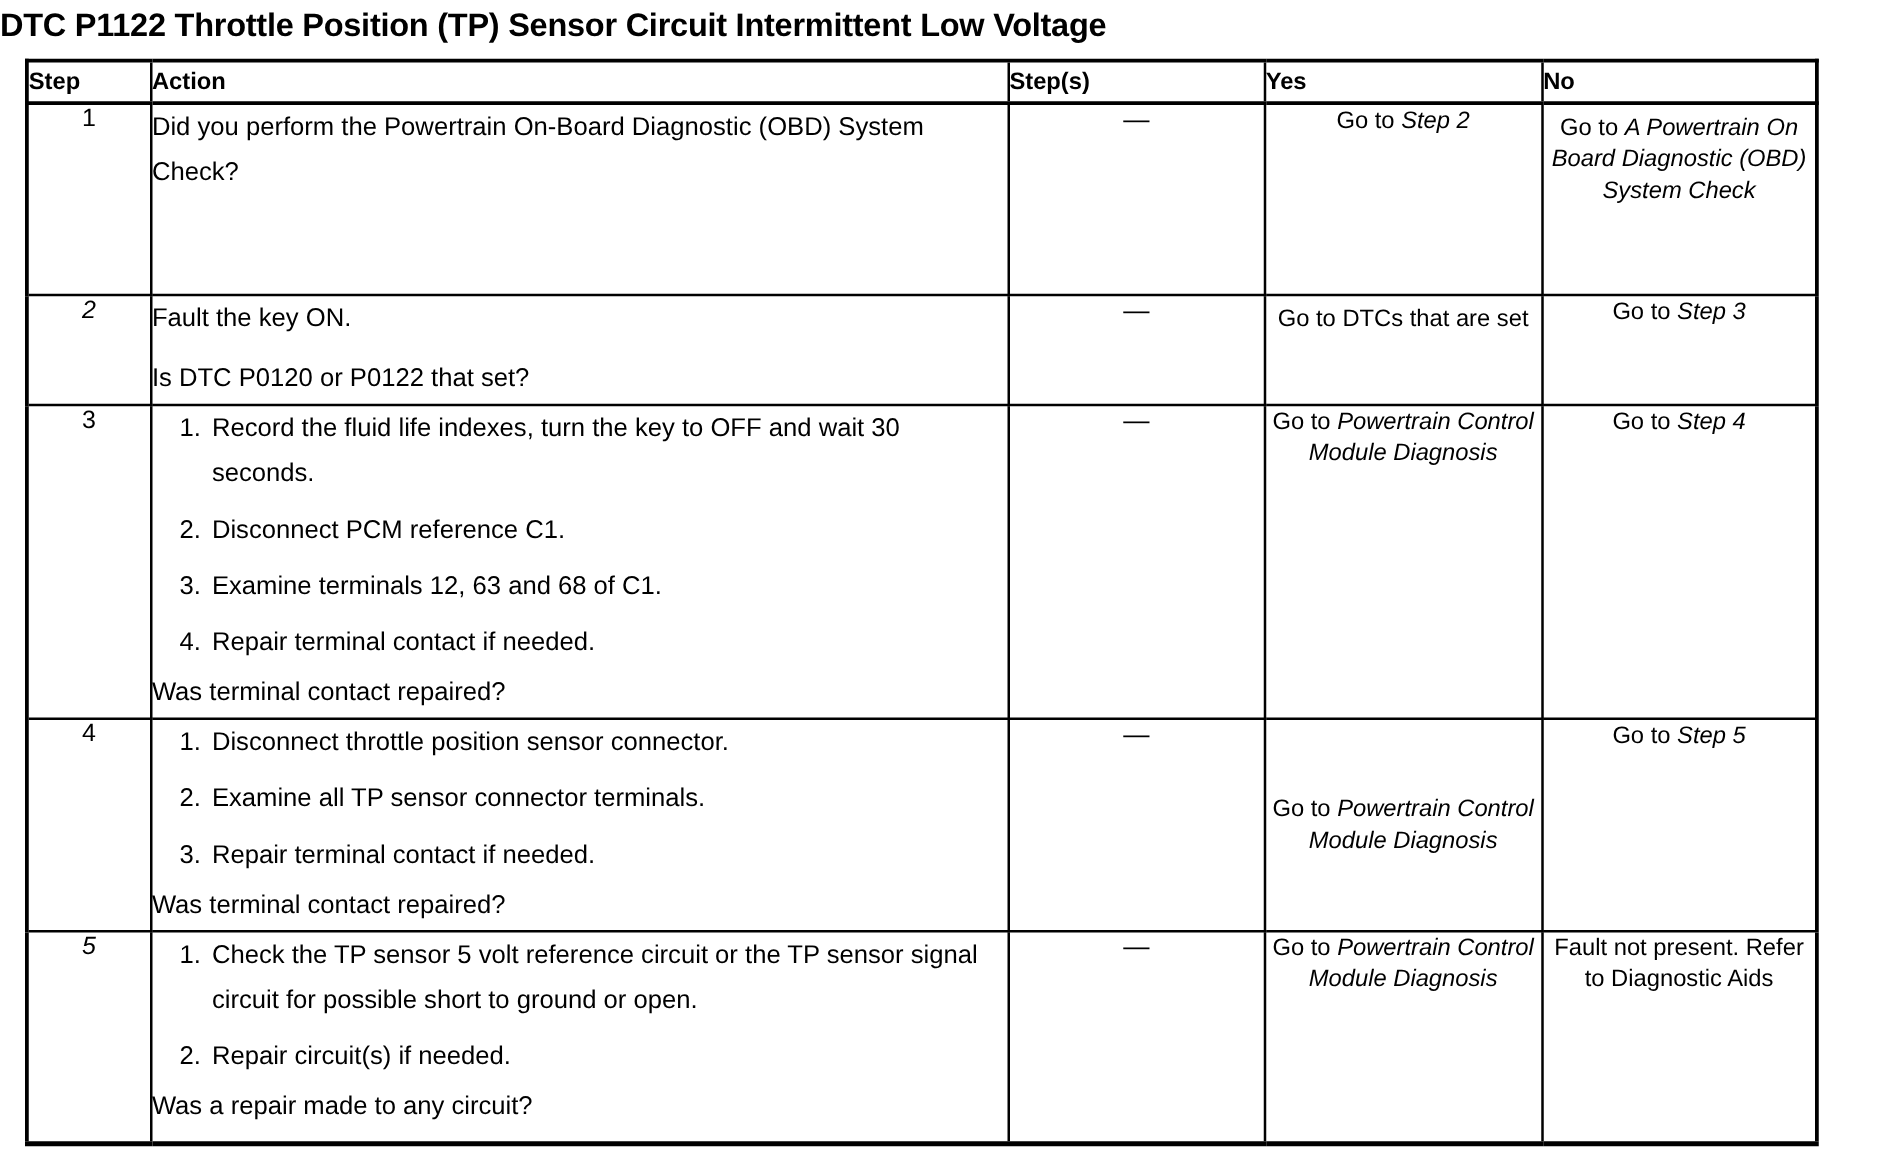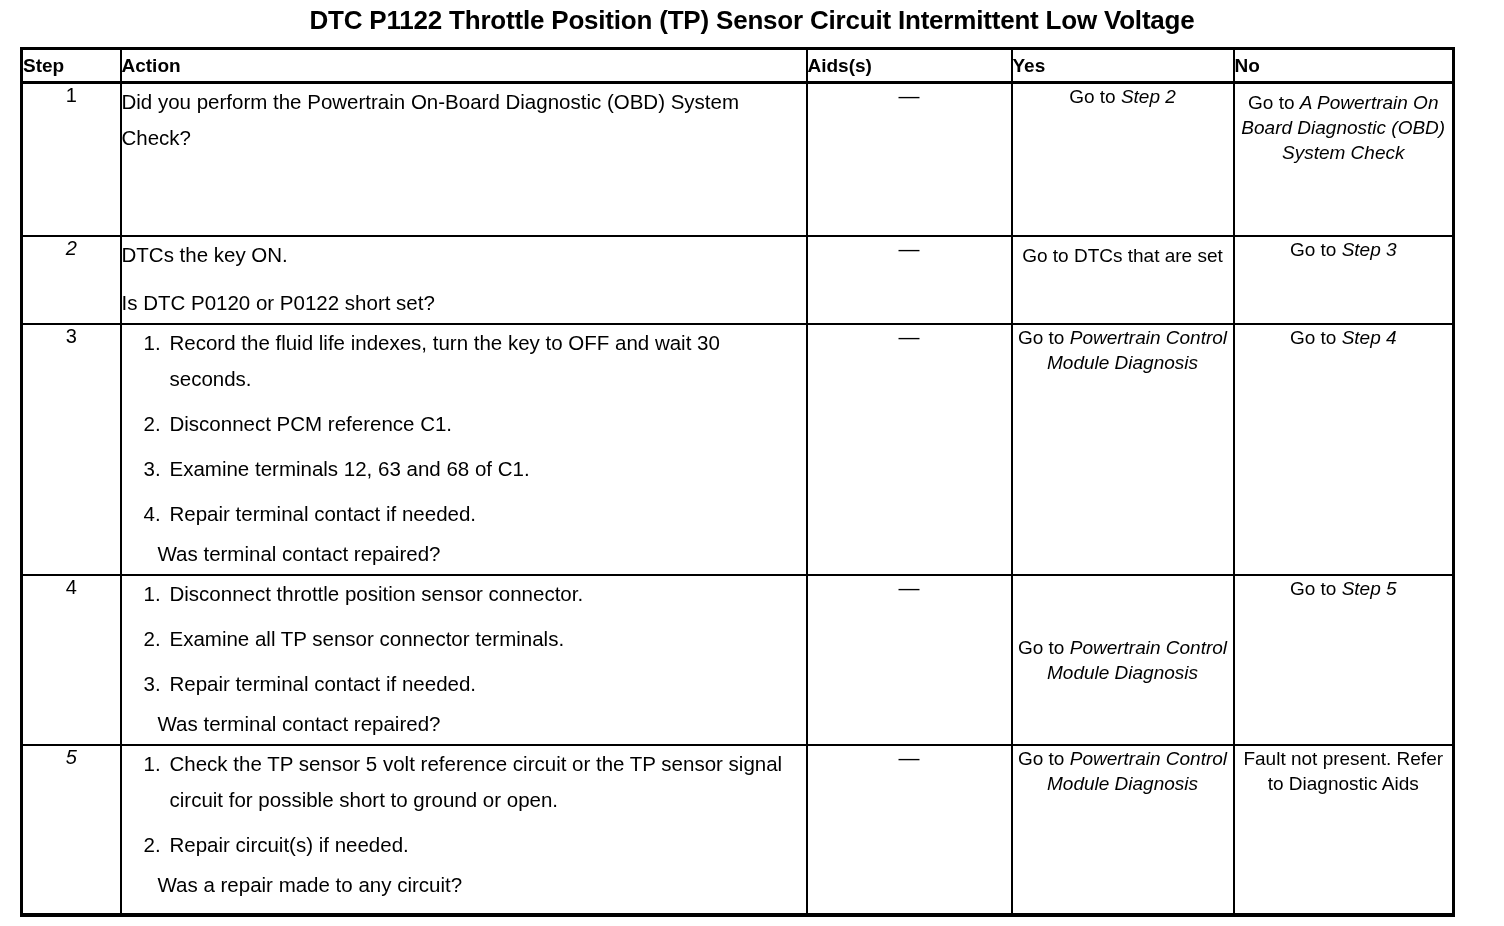--- a/index.html
+++ b/index.html
@@ -22,21 +22,21 @@
     height: 926px;
     overflow: hidden;
   }
 
   
   .doc-title {
     position: absolute;
     top: 4px;
     left: 0;
     width: 1504px;
-    text-align: center;
+    text-align: left;
     font-size: 26px;
     font-weight: bold;
     letter-spacing: -0.2px;
     line-height: 32px;
     white-space: nowrap;
   }
 
   
   .dtc-table {
     position: absolute;
@@ -139,21 +139,20 @@
   ol.act-list > li:last-child { margin-bottom: 4px; }
   ol.act-list > li .num {
     position: absolute;
     left: 22px;
     top: 0;
     width: 26px;
     text-align: left;
   }
   .act-tail {
     margin-top: 4px;
-    margin-left: 36px;
   }
 
   em.ref {
     font-style: italic;
   }
 
   .dash {
     display: inline-block;
     font-size: 21px;
     line-height: 1;
@@ -171,21 +170,21 @@
       <col class="col-step">
       <col class="col-action">
       <col class="col-value">
       <col class="col-yes">
       <col class="col-no">
     </colgroup>
     <thead>
       <tr>
         <th class="hdr">Step</th>
         <th class="hdr">Action</th>
-        <th class="hdr">Aids(s)</th>
+        <th class="hdr">Step(s)</th>
         <th class="hdr">Yes</th>
         <th class="hdr">No</th>
       </tr>
     </thead>
     <tbody>
 
       <tr style="height:153px;">
         <td class="cell-step upright">1</td>
         <td class="cell-action">
           <p class="act-line">Did you perform the Powertrain On-Board Diagnostic (OBD) System Check?</p>
@@ -197,22 +196,22 @@
           <span>Go to </span><em class="ref">Step 2</em>
         </td>
         <td class="cell-no v-top">
           <span>Go to </span><em class="ref">A Powertrain On Board Diagnostic (OBD) System Check</em>
         </td>
       </tr>
 
       <tr style="height:73px;">
         <td class="cell-step">2</td>
         <td class="cell-action">
-          <p class="act-line spaced">DTCs the key ON.</p>
-          <p class="act-line">Is DTC P0120 or P0122 short set?</p>
+          <p class="act-line spaced">Fault the key ON.</p>
+          <p class="act-line">Is DTC P0120 or P0122 that set?</p>
         </td>
         <td class="cell-value">
           <span class="dash">—</span>
         </td>
         <td class="cell-yes v-top">
           <span>Go to DTCs that are set</span><em class="ref"></em>
         </td>
         <td class="cell-no">
           <span>Go to </span><em class="ref">Step 3</em>
         </td>

